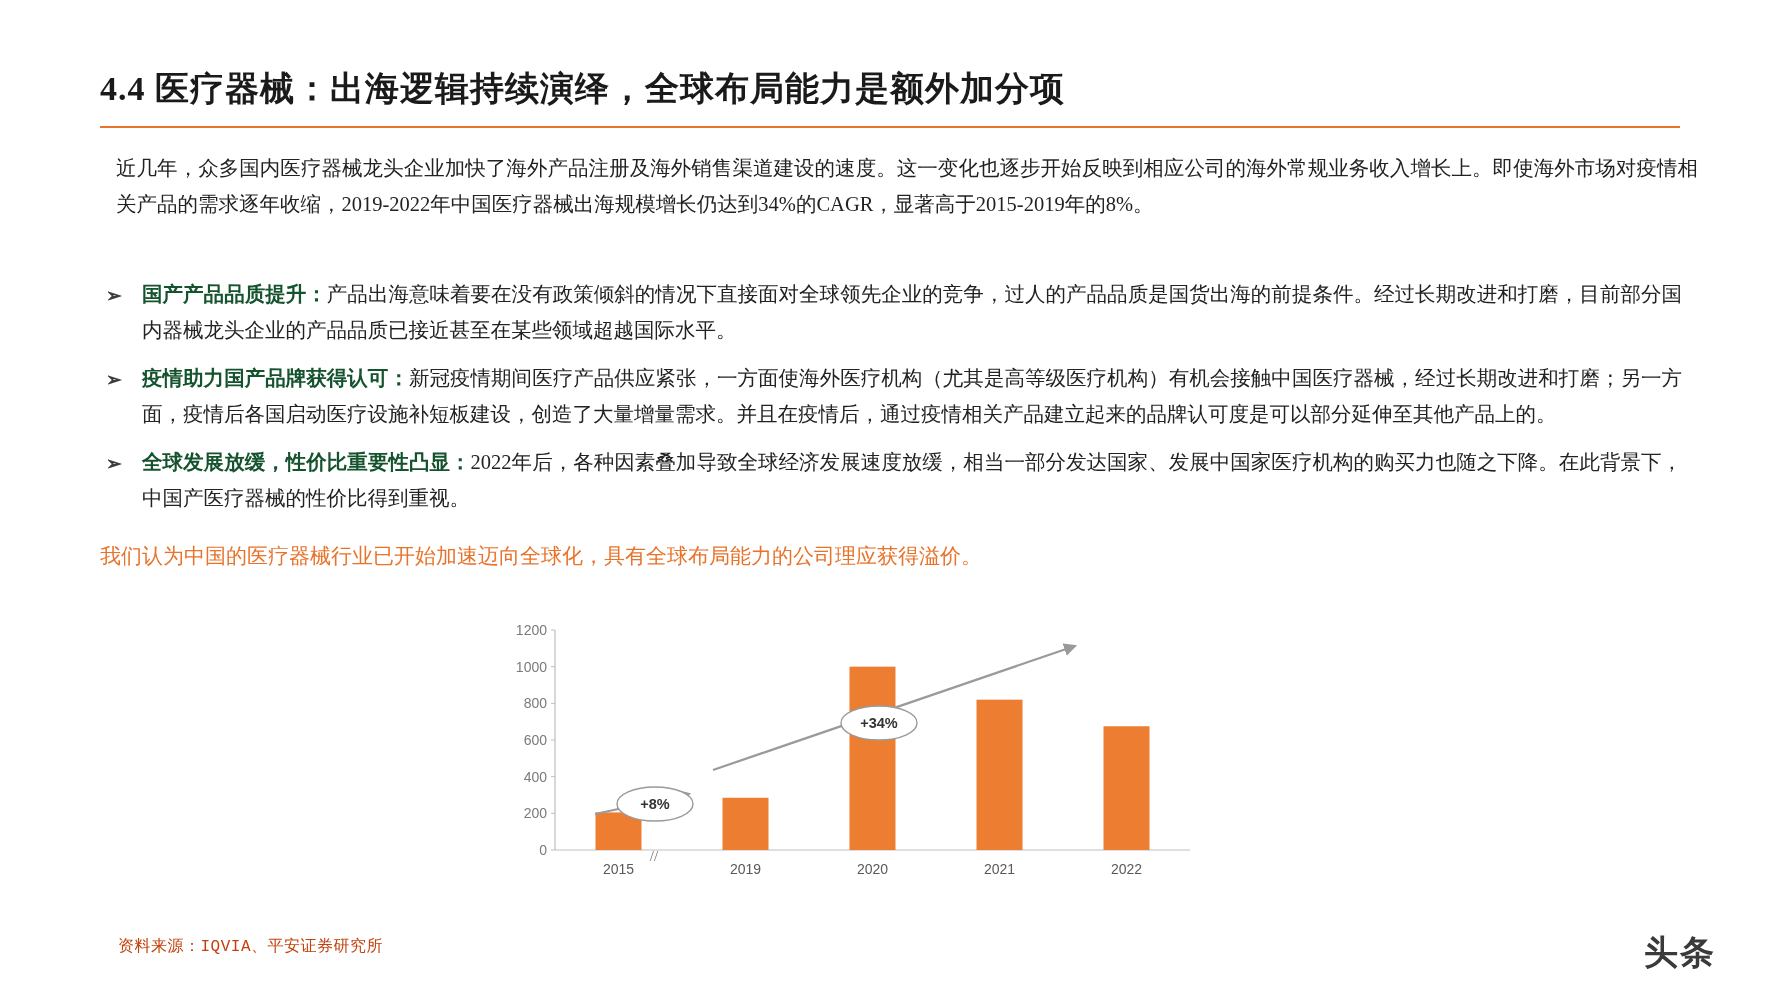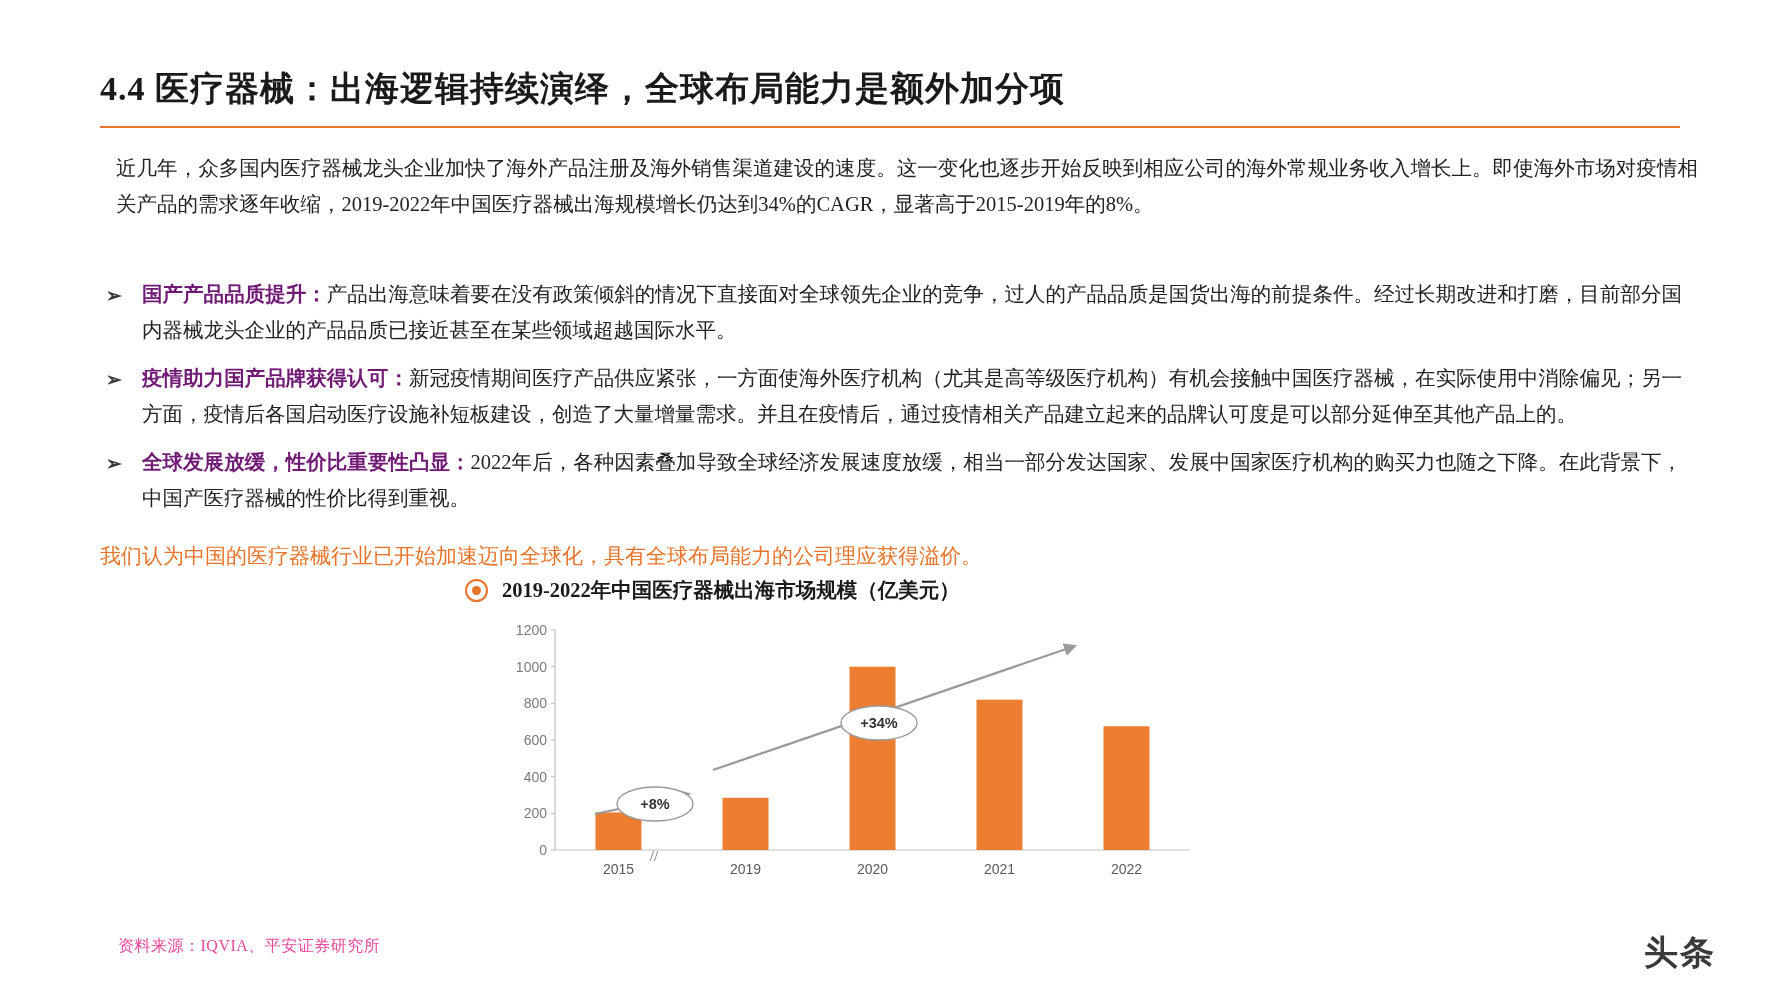--- a/index.html
+++ b/index.html
@@ -65,21 +65,21 @@
   }
   .bullet .arrow {
     position: absolute;
     left: 6px; top: 2px;
     color: #3c3c3c;
     font-size: 19px;
     font-weight: bold;
   }
   .bullet b {
     font-weight: bold;
-    color: #701a75;
+    color: #14532d;
   }
 
   .highlight-line {
     position: absolute;
     left: 100px; top: 512px; width: 1582px;
     font-family: "Liberation Serif", serif;
     font-weight: normal;
     font-size: 21px;
     color: #e8732a;
     line-height: 32px;
@@ -119,23 +119,23 @@
   }
   #plot {
     position: absolute;
     left: 0; top: 42px;
     width: 760px; height: 275px;
   }
 
   .footnote {
     position: absolute;
     left: 118px; top: 908px;
-    font-family: Liberation Serif, serif;
+    font-family: Liberation Mono, monospace;
     font-size: 16px;
-    color: #ec4899;
+    color: #c2410c;
     letter-spacing: 0.5px;
   }
 
   
   .watermark {
     position: absolute;
     right: 62px; bottom: 52px;
     display: flex; align-items: flex-start; gap: 14px;
   }
   .wm-logo {
@@ -174,39 +174,33 @@
 
   <div class="bullets">
 
     <div class="bullet">
       <span class="arrow">➢</span>
       <b>国产产品品质提升：</b><span>产品出海意味着要在没有政策倾斜的情况下直接面对全球领先企业的竞争，过人的产品品质是国货出海的前提条件。经过长期改进和打磨，目前部分国内器械龙头企业的产品品质已接近甚至在某些领域超越国际水平。</span>
     </div>
 
     <div class="bullet">
       <span class="arrow">➢</span>
-      <b>疫情助力国产品牌获得认可：</b><span>新冠疫情期间医疗产品供应紧张，一方面使海外医疗机构（尤其是高等级医疗机构）有机会接触中国医疗器械，在实际使用中消除偏见；另一方面，疫情后各国启动医疗设施补短板建设，创造了大量增量需求。并且在疫情后，通过疫情相关产品建立起来的品牌认可度是可以部分延伸至其他产品上的。</span>
+      <b>疫情助力国产品牌获得认可：</b><span>新冠疫情期间医疗产品供应紧张，一方面使海外医疗机构（尤其是高等级医疗机构）有机会接触中国医疗器械，经过长期改进和打磨；另一方面，疫情后各国启动医疗设施补短板建设，创造了大量增量需求。并且在疫情后，通过疫情相关产品建立起来的品牌认可度是可以部分延伸至其他产品上的。</span>
     </div>
 
     <div class="bullet">
       <span class="arrow">➢</span>
       <b>全球发展放缓，性价比重要性凸显：</b><span>2022年后，各种因素叠加导致全球经济发展速度放缓，相当一部分发达国家、发展中国家医疗机构的购买力也随之下降。在此背景下，中国产医疗器械的性价比得到重视。</span>
     </div>
 
   </div>
 
   <div class="highlight-line">我们认为中国的医疗器械行业已开始加速迈向全球化，具有全球布局能力的公司理应获得溢价。</div>
 
   <div id="chart-block">
-    <div class="chart-head">
-      <span class="chart-bullet-icon">
-          <i></i>
-        </span>
-      <span class="chart-title">2019-2022年中国医疗器械出海市场规模（亿美元）</span>
-    </div>
 
     <svg id="plot" viewBox="0 0 760 275">
 
       <line x1="100" y1="12" x2="100" y2="232" stroke="#bfbfbf" stroke-width="1.2"></line>
       <line x1="100" y1="232" x2="735" y2="232" stroke="#bfbfbf" stroke-width="1.2"></line>
       <g id="yticks">
           <text x="92" y="237" text-anchor="end" font-size="14" fill="#7a7a7a" font-family="Liberation Sans, sans-serif">0</text>
           <line x1="96" x2="100" y1="232" y2="232" stroke="#bfbfbf"></line>
           <text x="92" y="200.33333333333334" text-anchor="end" font-size="14" fill="#7a7a7a" font-family="Liberation Sans, sans-serif">200</text>
           <line x1="96" x2="100" y1="195.33333333333334" y2="195.33333333333334" stroke="#bfbfbf"></line>

